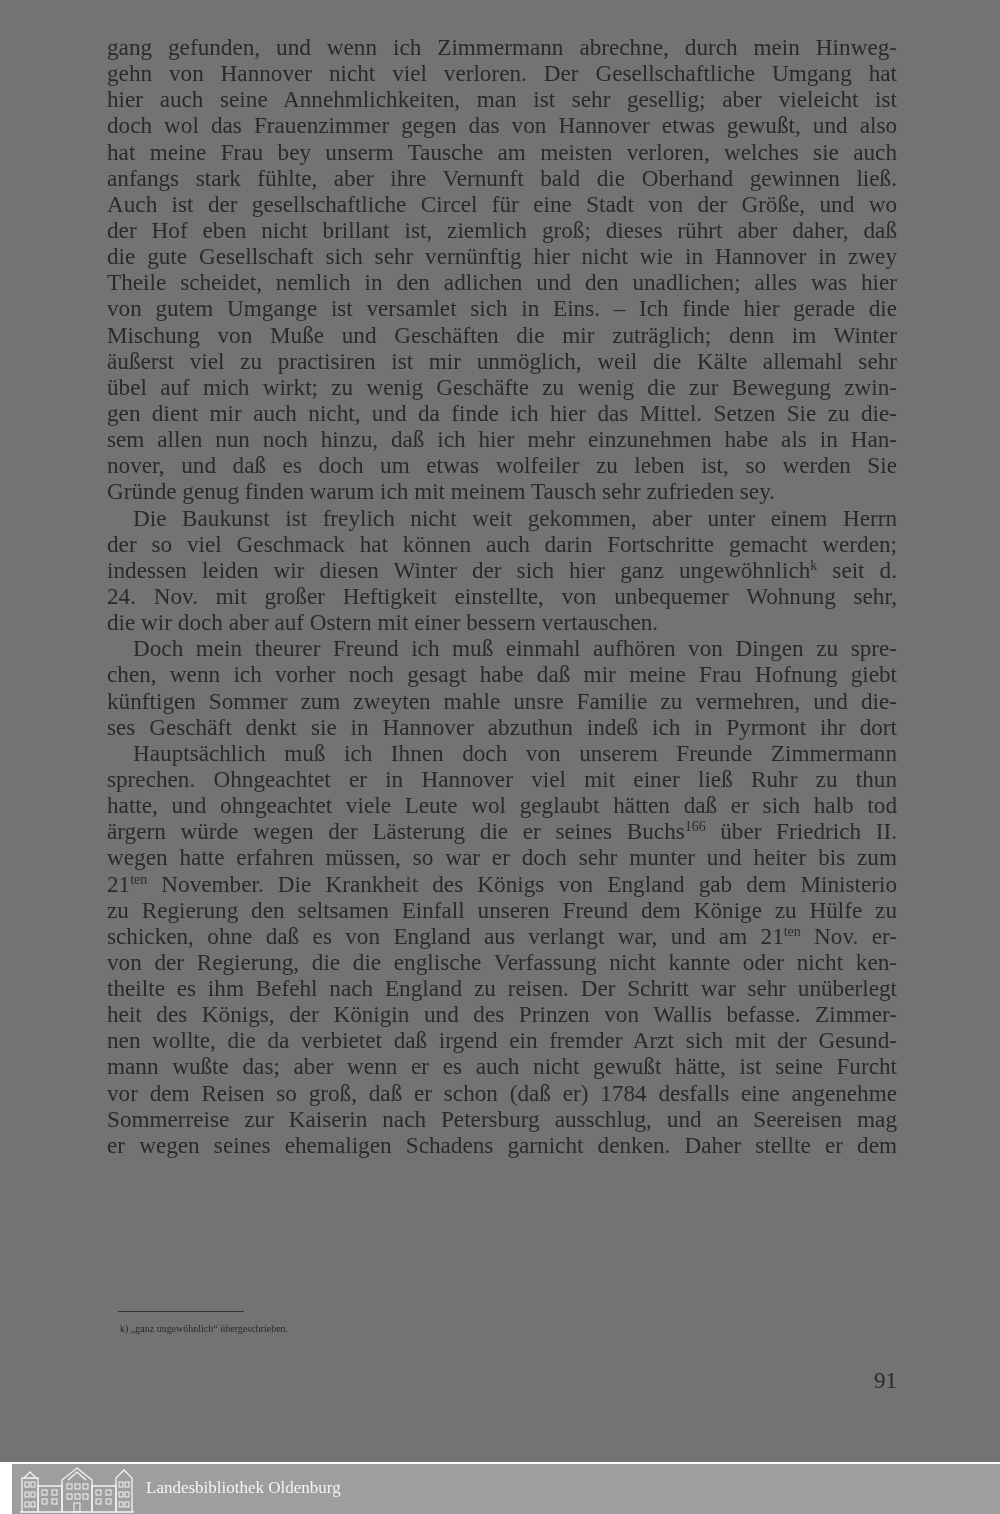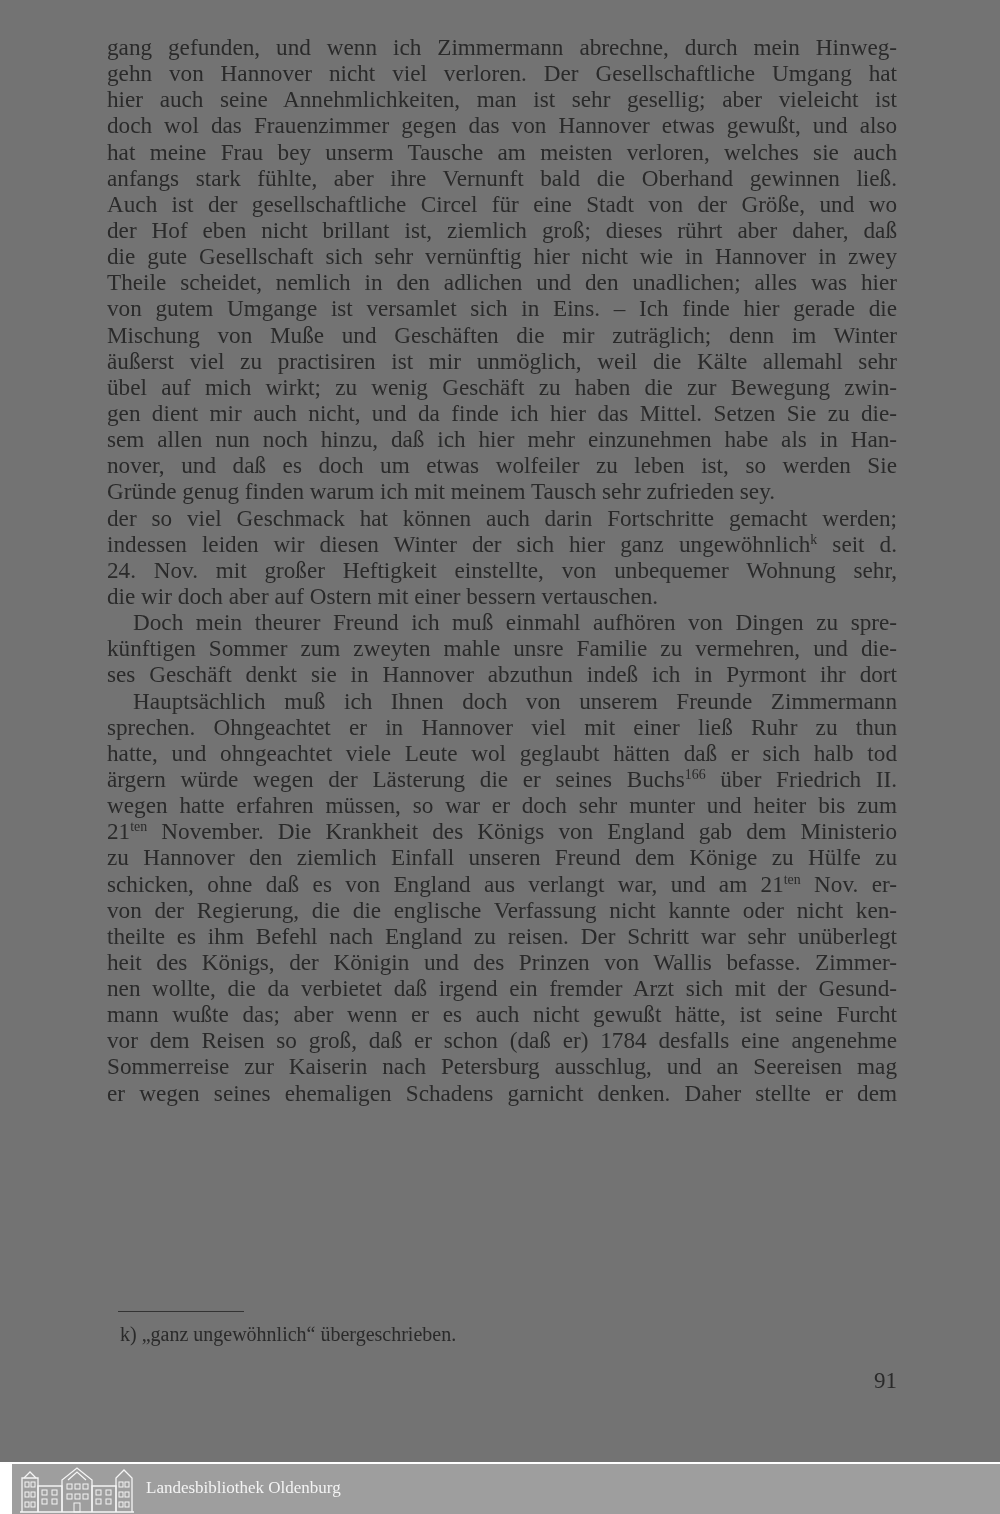--- a/index.html
+++ b/index.html
@@ -21,21 +21,21 @@
     .line.last { text-align-last: left; }
     .line.indent { padding-left: 26px; }
     sup { font-size: 60%; line-height: 0; vertical-align: 0.6em; }
     .footnote-rule {
       position: absolute; left: 118px; top: 1311px; width: 126px; height: 0;
       border-top: 1.5px solid #333;
     }
     .footnote {
       position: absolute; left: 120px; top: 1323px;
       font-family: "Liberation Serif", "DejaVu Serif", serif;
-      font-size: 20px; color: #2a2a2a; white-space: nowrap;
+      font-size: 10px; color: #2a2a2a; white-space: nowrap;
     }
     .page-number {
       position: absolute; left: 874px; top: 1368px;
       font-family: "Liberation Serif", "DejaVu Serif", serif;
       font-size: 23px; color: #2a2a2a;
     }
     .footer-bar {
       position: absolute; left: 12px; top: 1464px; width: 1000px; height: 50px;
       background: #9e9e9e;
     }
@@ -60,45 +60,47 @@
         <span class="line">doch wol das Frauenzimmer gegen das von Hannover etwas gewußt, und also</span>
         <span class="line">hat meine Frau bey unserm Tausche am meisten verloren, welches sie auch</span>
         <span class="line">anfangs stark fühlte, aber ihre Vernunft bald die Oberhand gewinnen ließ.</span>
         <span class="line">Auch ist der gesellschaftliche Circel für eine Stadt von der Größe, und wo</span>
         <span class="line">der Hof eben nicht brillant ist, ziemlich groß; dieses rührt aber daher, daß</span>
         <span class="line">die gute Gesellschaft sich sehr vernünftig hier nicht wie in Hannover in zwey</span>
         <span class="line">Theile scheidet, nemlich in den adlichen und den unadlichen; alles was hier</span>
         <span class="line">von gutem Umgange ist versamlet sich in Eins. – Ich finde hier gerade die</span>
         <span class="line">Mischung von Muße und Geschäften die mir zuträglich; denn im Winter</span>
         <span class="line">äußerst viel zu practisiren ist mir unmöglich, weil die Kälte allemahl sehr</span>
-        <span class="line">übel auf mich wirkt; zu wenig Geschäft zu haben die zur Bewegung zwin-</span>
+        <span class="line">übel auf mich wirkt; zu wenig Geschäfte zu wenig die zur Bewegung zwin-</span>
         <span class="line">gen dient mir auch nicht, und da finde ich hier das Mittel. Setzen Sie zu die-</span>
         <span class="line">sem allen nun noch hinzu, daß ich hier mehr einzunehmen habe als in Han-</span>
         <span class="line">nover, und daß es doch um etwas wolfeiler zu leben ist, so werden Sie</span>
         <span class="line last">Gründe genug finden warum ich mit meinem Tausch sehr zufrieden sey.</span>
       </div>
       <div>
+        <span class="line indent">Die Baukunst ist freylich nicht weit gekommen, aber unter einem Herrn</span>
         <span class="line">der so viel Geschmack hat können auch darin Fortschritte gemacht werden;</span>
         <span class="line">indessen leiden wir diesen Winter der sich hier ganz ungewöhnlich<sup>k</sup> seit d.</span>
         <span class="line">24. Nov. mit großer Heftigkeit einstellte, von unbequemer Wohnung sehr,</span>
         <span class="line last">die wir doch aber auf Ostern mit einer bessern vertauschen.</span>
       </div>
       <div>
         <span class="line indent">Doch mein theurer Freund ich muß einmahl aufhören von Dingen zu spre-</span>
+        <span class="line">chen, wenn ich vorher noch gesagt habe daß mir meine Frau Hofnung giebt</span>
         <span class="line">künftigen Sommer zum zweyten mahle unsre Familie zu vermehren, und die-</span>
         <span class="line">ses Geschäft denkt sie in Hannover abzuthun indeß ich in Pyrmont ihr dort</span>
       </div>
       <div>
         <span class="line indent">Hauptsächlich muß ich Ihnen doch von unserem Freunde Zimmermann</span>
         <span class="line">sprechen. Ohngeachtet er in Hannover viel mit einer ließ Ruhr zu thun</span>
         <span class="line">hatte, und ohngeachtet viele Leute wol geglaubt hätten daß er sich halb tod</span>
         <span class="line">ärgern würde wegen der Lästerung die er seines Buchs<sup>166</sup> über Friedrich II.</span>
         <span class="line">wegen hatte erfahren müssen, so war er doch sehr munter und heiter bis zum</span>
         <span class="line">21<sup>ten</sup> November. Die Krankheit des Königs von England gab dem Ministerio</span>
-        <span class="line">zu Hannover den ziemlich Einfall unseren Freund dem Könige zu Hülfe zu</span>
+        <span class="line">zu Regierung den seltsamen Einfall unseren Freund dem Könige zu Hülfe zu</span>
         <span class="line">schicken, ohne daß es von England aus verlangt war, und am 21<sup>ten</sup> Nov. er-</span>
         <span class="line">von der Regierung, die die englische Verfassung nicht kannte oder nicht ken-</span>
         <span class="line">theilte es ihm Befehl nach England zu reisen. Der Schritt war sehr unüberlegt</span>
         <span class="line">heit des Königs, der Königin und des Prinzen von Wallis befasse. Zimmer-</span>
         <span class="line">nen wollte, die da verbietet daß irgend ein fremder Arzt sich mit der Gesund-</span>
         <span class="line">mann wußte das; aber wenn er es auch nicht gewußt hätte, ist seine Furcht</span>
         <span class="line">vor dem Reisen so groß, daß er schon (daß er) 1784 desfalls eine angenehme</span>
         <span class="line">Sommerreise zur Kaiserin nach Petersburg ausschlug, und an Seereisen mag</span>
         <span class="line">er wegen seines ehemaligen Schadens garnicht denken. Daher stellte er dem</span>
       </div>

